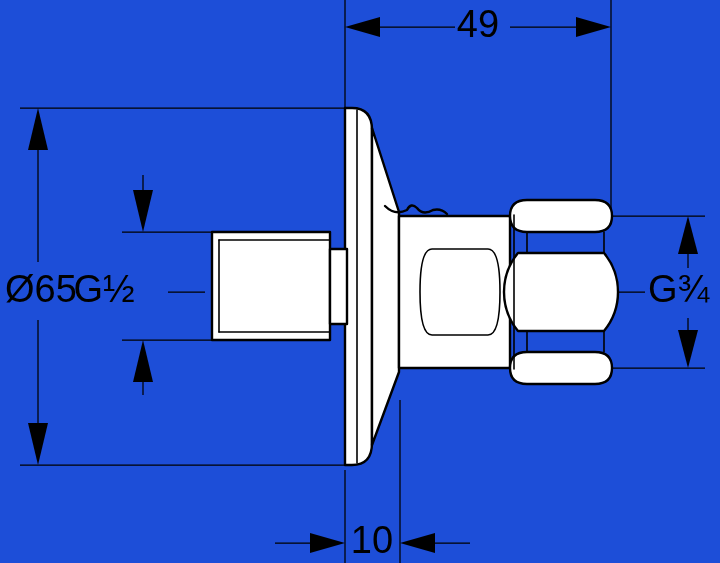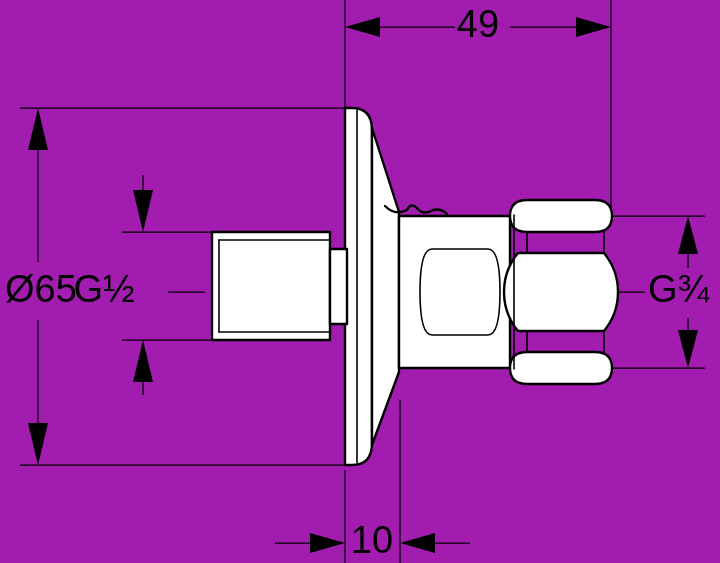--- a/index.html
+++ b/index.html
@@ -7,21 +7,21 @@
     padding: 0;
     background: #ffffff;
   }
   body {
     font-family: "Liberation Sans", sans-serif;
   }
   #drawing-root {
     position: relative;
     width: 720px;
     height: 563px;
-    background: #a21caf;
+    background: #1d4ed8;
     overflow: hidden;
   }
   svg#tech-drawing {
     display: block;
     width: 720px;
     height: 563px;
   }
   .outline {
     fill: none;
     stroke: #000000;

